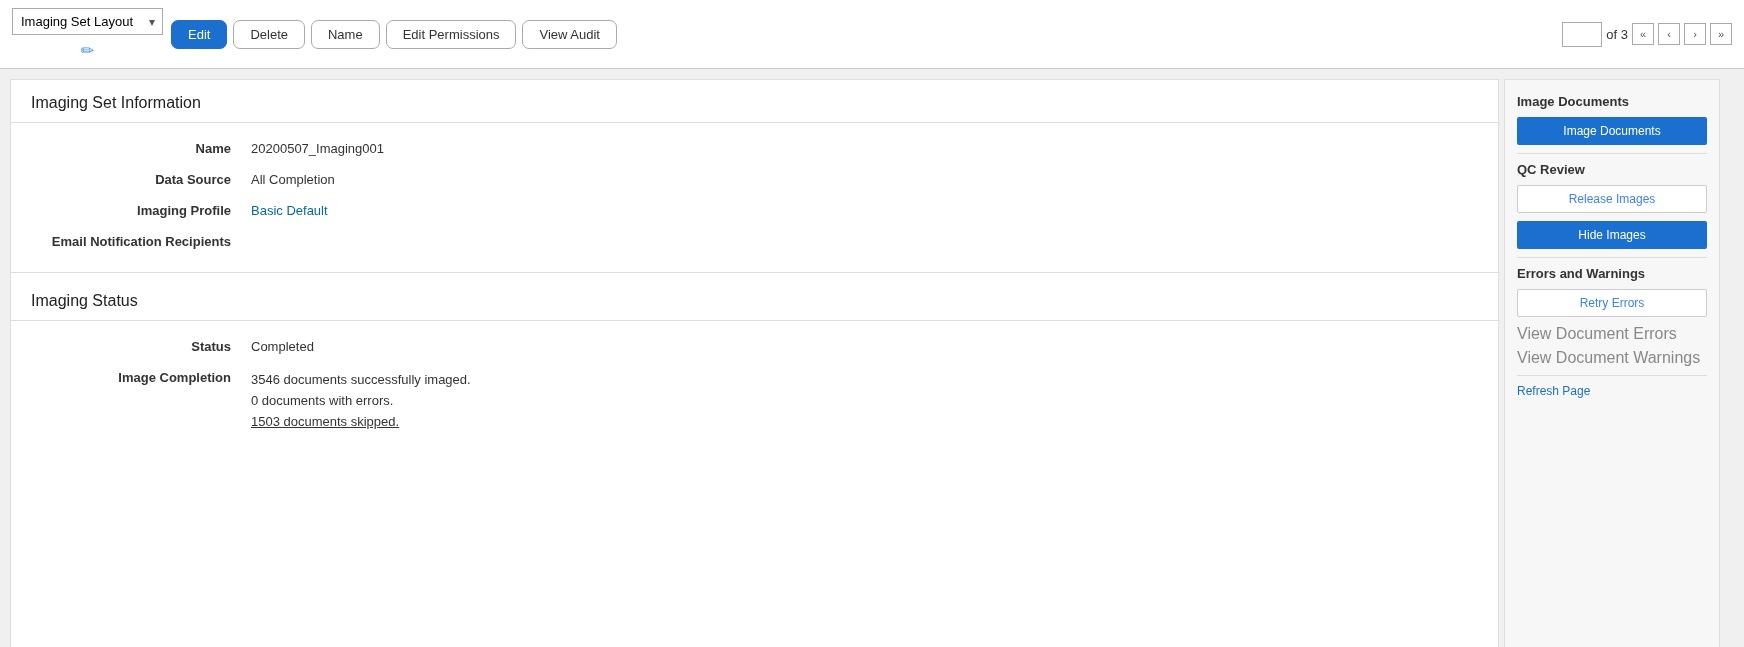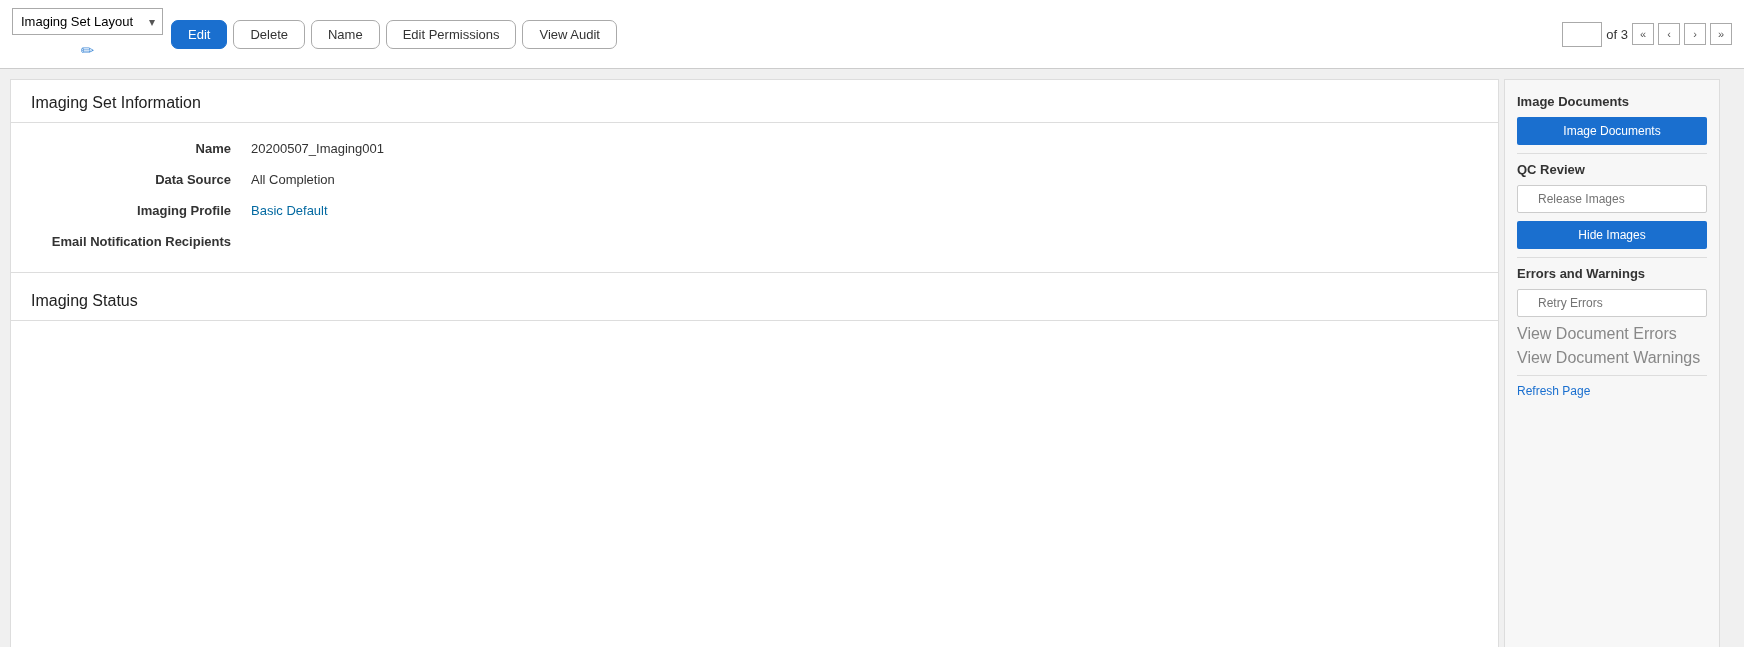--- a/index.html
+++ b/index.html
@@ -193,25 +193,25 @@
       text-align: center;
       margin-bottom: 8px;
       border-radius: 2px;
     }
 
     .sidebar-btn-default {
       display: block;
       width: 100%;
       padding: 6px 20px;
       background: #fff;
-      color: #737373;
+      color: #3b82f6;
       border: 1px solid #ccc;
       cursor: pointer;
       font-size: 12px;
-      text-align: left;
+      text-align: center;
       margin-bottom: 8px;
       border-radius: 2px;
     }
 
     .sidebar-link {
       display: block;
       color: #888;
       font-size: 16px;
       text-decoration: none;
       margin-bottom: 6px;
@@ -285,20 +285,34 @@
       </div>
       <div class="info-row">
         <div class="info-label">Email Notification Recipients</div>
         <div class="info-value"></div>
       </div>
     </div>
 
     <hr class="section-divider">
 
     <div class="section-header">Imaging Status</div>
+    <div class="info-table">
+      <div class="info-row">
+        <div class="info-label">Status</div>
+        <div class="info-value">Completed</div>
+      </div>
+      <div class="info-row">
+        <div class="info-label">Image Completion</div>
+        <div class="info-value" style="line-height:1.6;">
+          3546 documents successfully imaged.<br>
+          0 documents with errors.<br>
+          <span style="text-decoration:underline;">1503 documents skipped.</span>
+        </div>
+      </div>
+    </div>
 
   </div>
 
   <div class="sidebar">
 
     <div class="sidebar-section-title">Image Documents</div>
     <button class="sidebar-btn-primary">Image Documents</button>
 
     <hr class="sidebar-separator">
 

